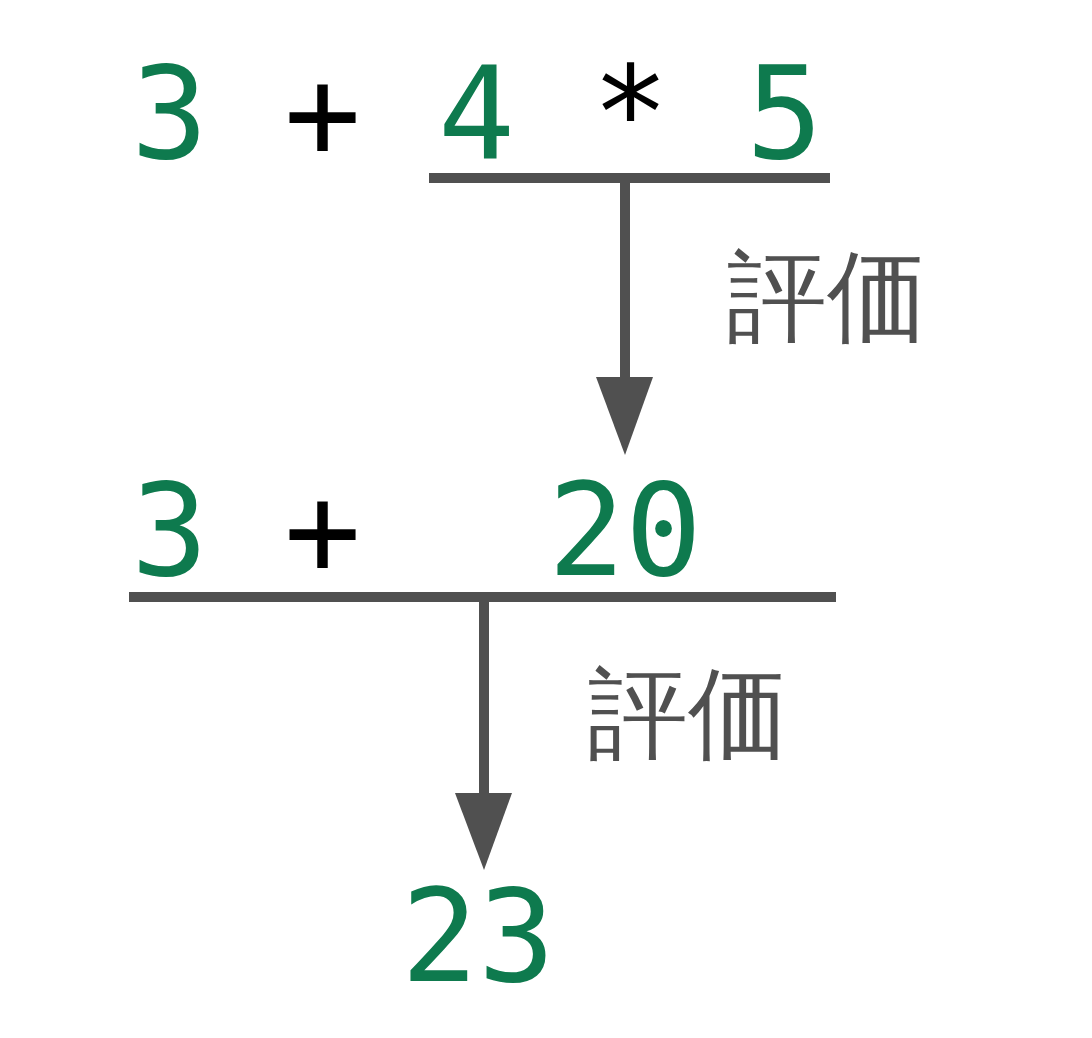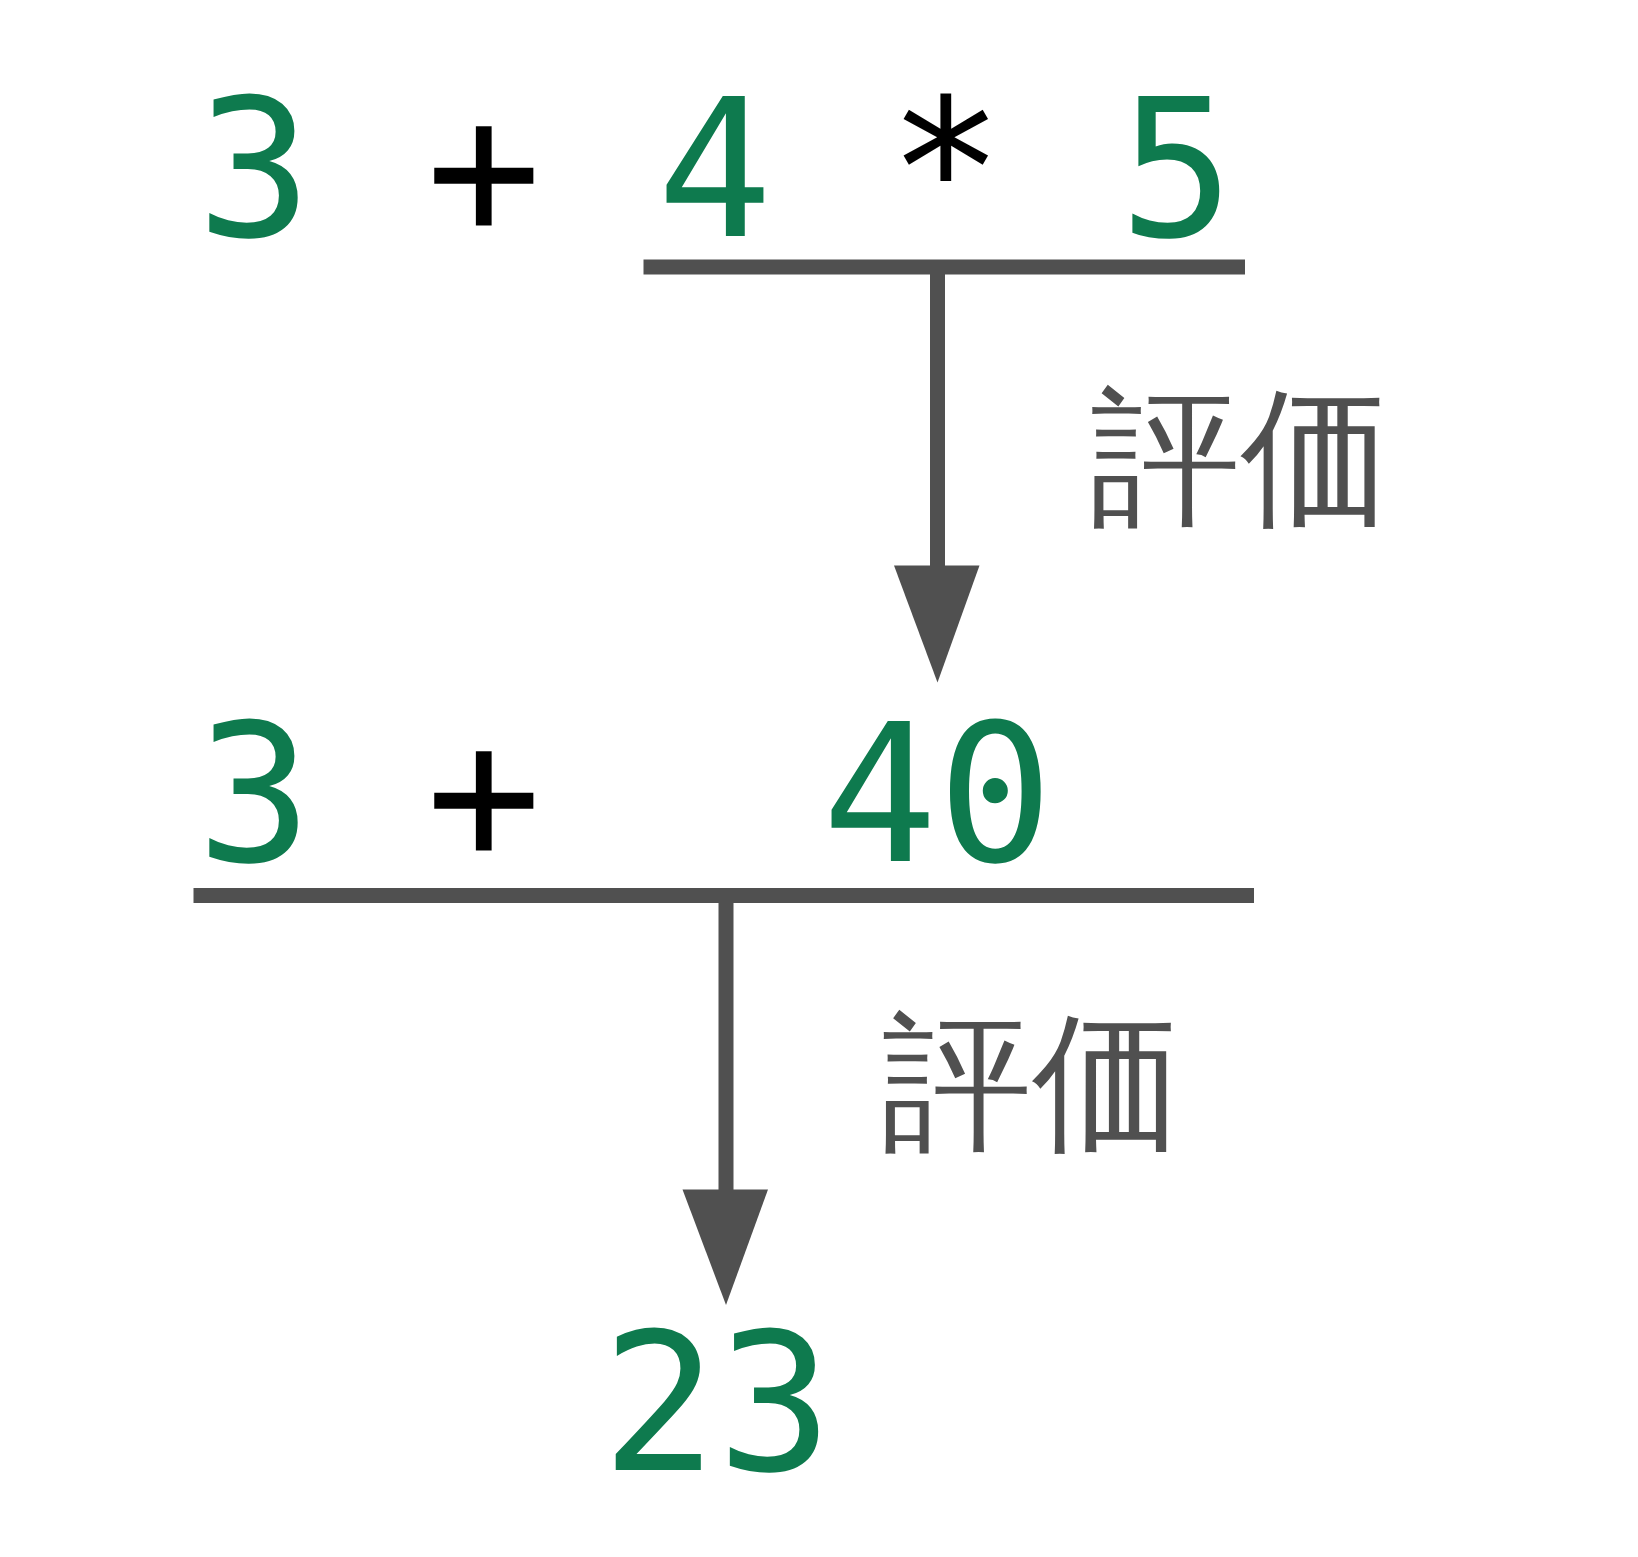--- a/index.html
+++ b/index.html
@@ -1,20 +1,20 @@
 <!DOCTYPE html>
 <html><head>
 <meta charset="utf-8">
 <style>
   html, body { margin:0; padding:0; background:#ffffff; }
   body { width:1092px; height:1038px; position:relative; overflow:hidden; }
   .tok { position:absolute; font-family:"DejaVu Sans Mono", monospace; font-size:128px; line-height:1; }
   .num { color:#0e7a4e; }
   .op { color:#000000; }
-  .label { position:absolute; font-family:Liberation Sans, sans-serif; font-size:100px; color:#505050; line-height:1; }
+  .label { position:absolute; font-family:Liberation Mono, monospace; font-size:100px; color:#505050; line-height:1; }
   svg { position:absolute; left:0; top:0; }
 </style>
 </head>
 <body>
 
 <svg width="1092" height="1038">
   <rect x="429" y="173" width="401" height="10" fill="#505050"></rect>
   <rect x="620" y="178" width="10" height="202" fill="#505050"></rect>
   <polygon points="596,377 653,377 625,455" fill="#505050"></polygon>
   <rect x="129" y="592" width="707" height="10" fill="#505050"></rect>
@@ -25,17 +25,17 @@
 <div class="tok num" style="left:131px;top:50px;">3</div>
 <div class="tok op" style="left:284px;top:50px;">+</div>
 <div class="tok num" style="left:438px;top:50px;">4</div>
 <div class="tok op" style="left:592px;top:50px;">*</div>
 <div class="tok num" style="left:746px;top:50px;">5</div>
 
 <div class="label" style="left:727px;top:255px;">評価</div>
 
 <div class="tok num" style="left:131px;top:467px;">3</div>
 <div class="tok op" style="left:284px;top:467px;">+</div>
-<div class="tok num" style="left:548px;top:467px;">40</div>
+<div class="tok num" style="left:548px;top:467px;">20</div>
 
 <div class="label" style="left:588px;top:672px;">評価</div>
 
 <div class="tok num" style="left:401px;top:873px;">23</div>
 
 </body></html>

